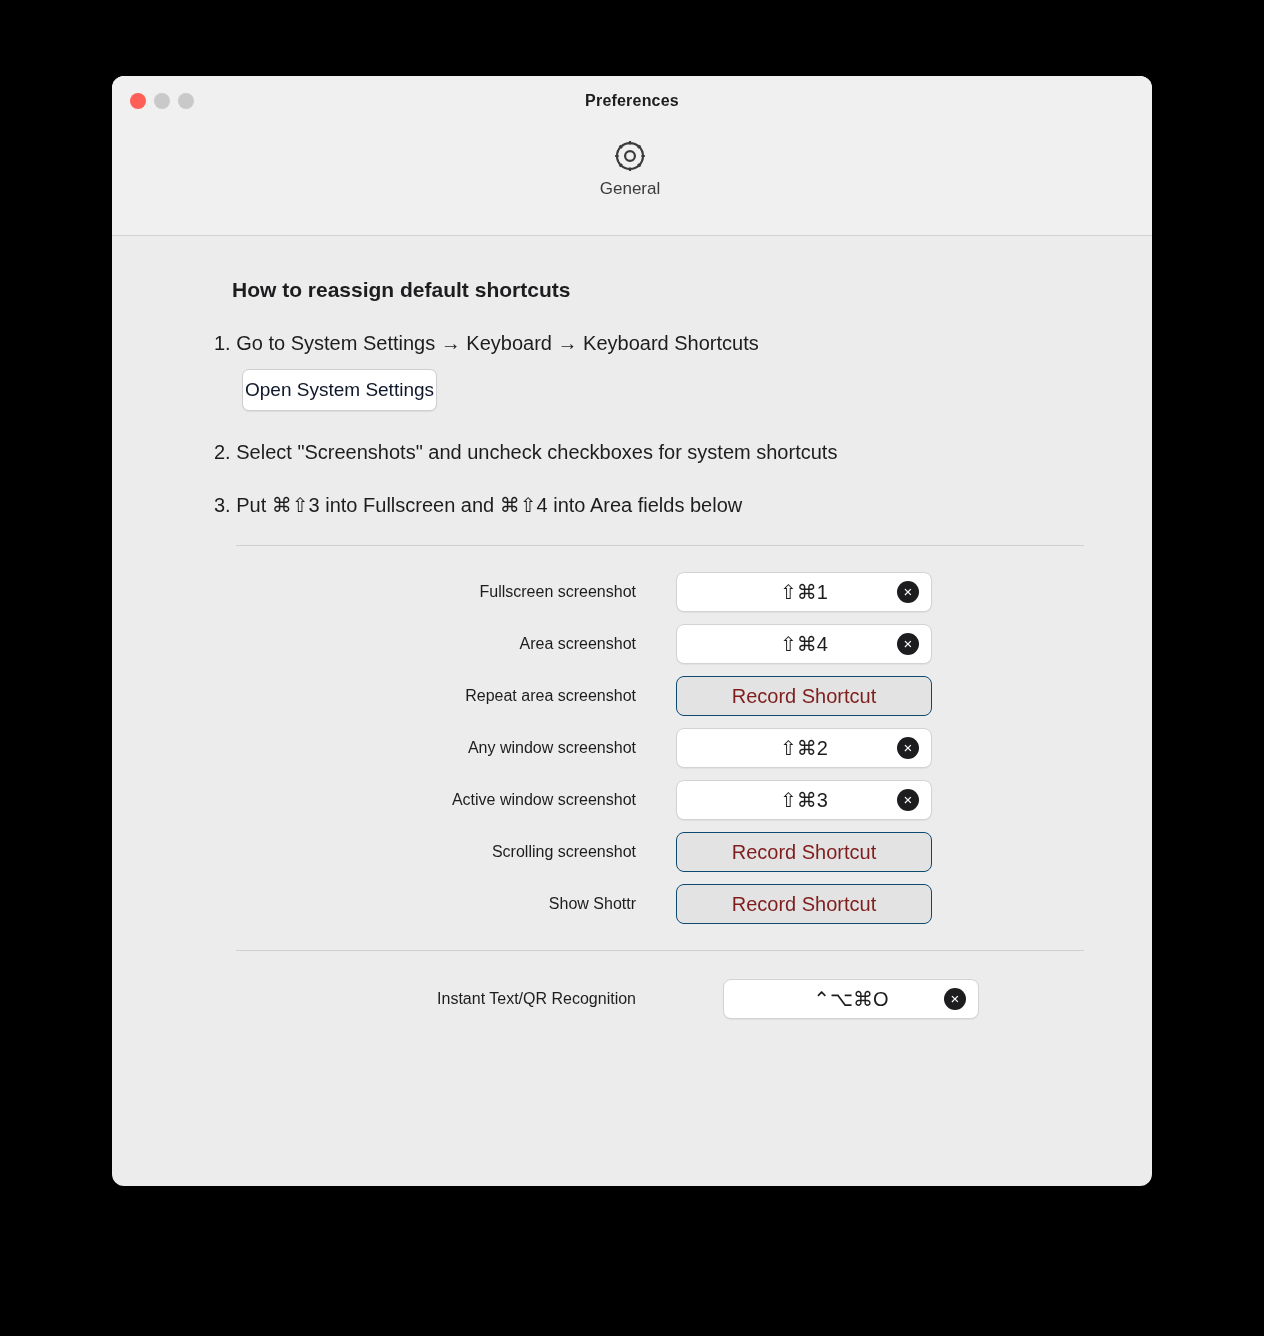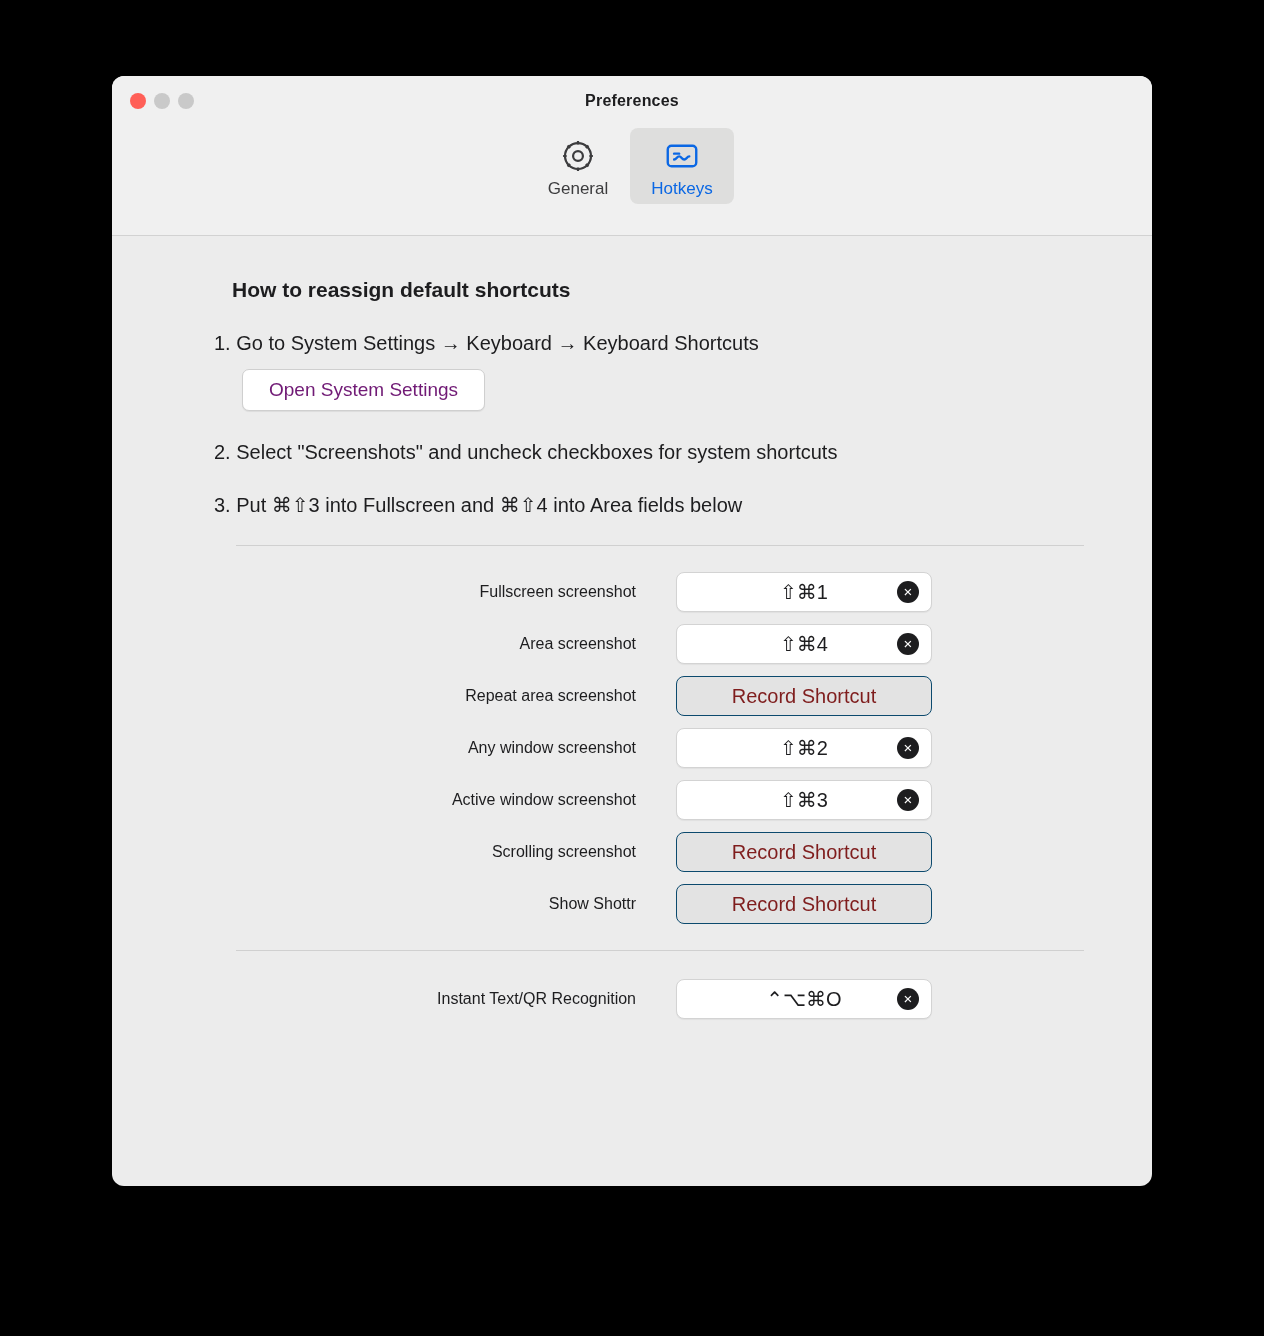--- a/index.html
+++ b/index.html
@@ -123,23 +123,23 @@
   }
   .sys-btn-wrap {
     margin-top: 14px;
     margin-left: 66px;
   }
   .sys-btn {
     display: inline-block;
     background: #ffffff;
     border: 1px solid #cfcfcf;
     border-radius: 7px;
-    padding: 9px 26px;
+    padding: 9px 2px;
     font-size: 19px;
-    color: #701a75;
+    color: #0f172a;
     box-shadow: 0 1px 1px rgba(0,0,0,0.07);
     cursor: default;
   }
   .divider {
     height: 1px;
     background: #d0d0d0;
     margin: 28px 0 0 0;
     margin-left: 60px;
     margin-right: 4px;
   }
@@ -197,20 +197,21 @@
     background: #1d1d1f;
     color: #ffffff;
     font-size: 15px;
     line-height: 22px;
     text-align: center;
     font-family: "Liberation Sans", sans-serif;
     cursor: default;
   }
   .instant-row {
     margin-top: 28px;
+    gap: 47px;
   }
   .instant-row .label {
     width: 500px;
   }
 </style>
 </head>
 <body>
 
 <div id="stage">
 
@@ -232,30 +233,20 @@
           <span class="ticon">
             <svg width="38" height="38" viewBox="0 0 24 24" fill="none" stroke="#3c3c3e" stroke-width="1.4">
               <circle cx="12" cy="12" r="3.1"></circle>
               <path d="M12 2.6v2.2M12 19.2v2.2M2.6 12h2.2M19.2 12h2.2M5.4 5.4l1.6 1.6M17 17l1.6 1.6M18.6 5.4L17 7M7 17l-1.6 1.6"></path>
               <circle cx="12" cy="12" r="8.2"></circle>
             </svg>
           </span>
           <span class="tlabel">General</span>
         </div>
 
-        <div class="tab selected">
-          <span class="ticon">
-            <svg width="38" height="38" viewBox="0 0 24 24" fill="none" stroke="#0a67e4" stroke-width="1.5">
-              <rect x="3" y="5.5" width="18" height="13" rx="2.4"></rect>
-              <path d="M7 10.5h3.2" stroke-linecap="round"></path>
-              <path d="M7 14.2c1.6 0 1.6-2 3.2-2s1.6 2 3.2 2 1.6-2 3.2-2" stroke-linecap="round"></path>
-            </svg>
-          </span>
-          <span class="tlabel">Hotkeys</span>
-        </div>
 
 
 
       </div>
     </div>
 
     <div class="content">
 
       <div class="howto-title">How to reassign default shortcuts</div>
 

